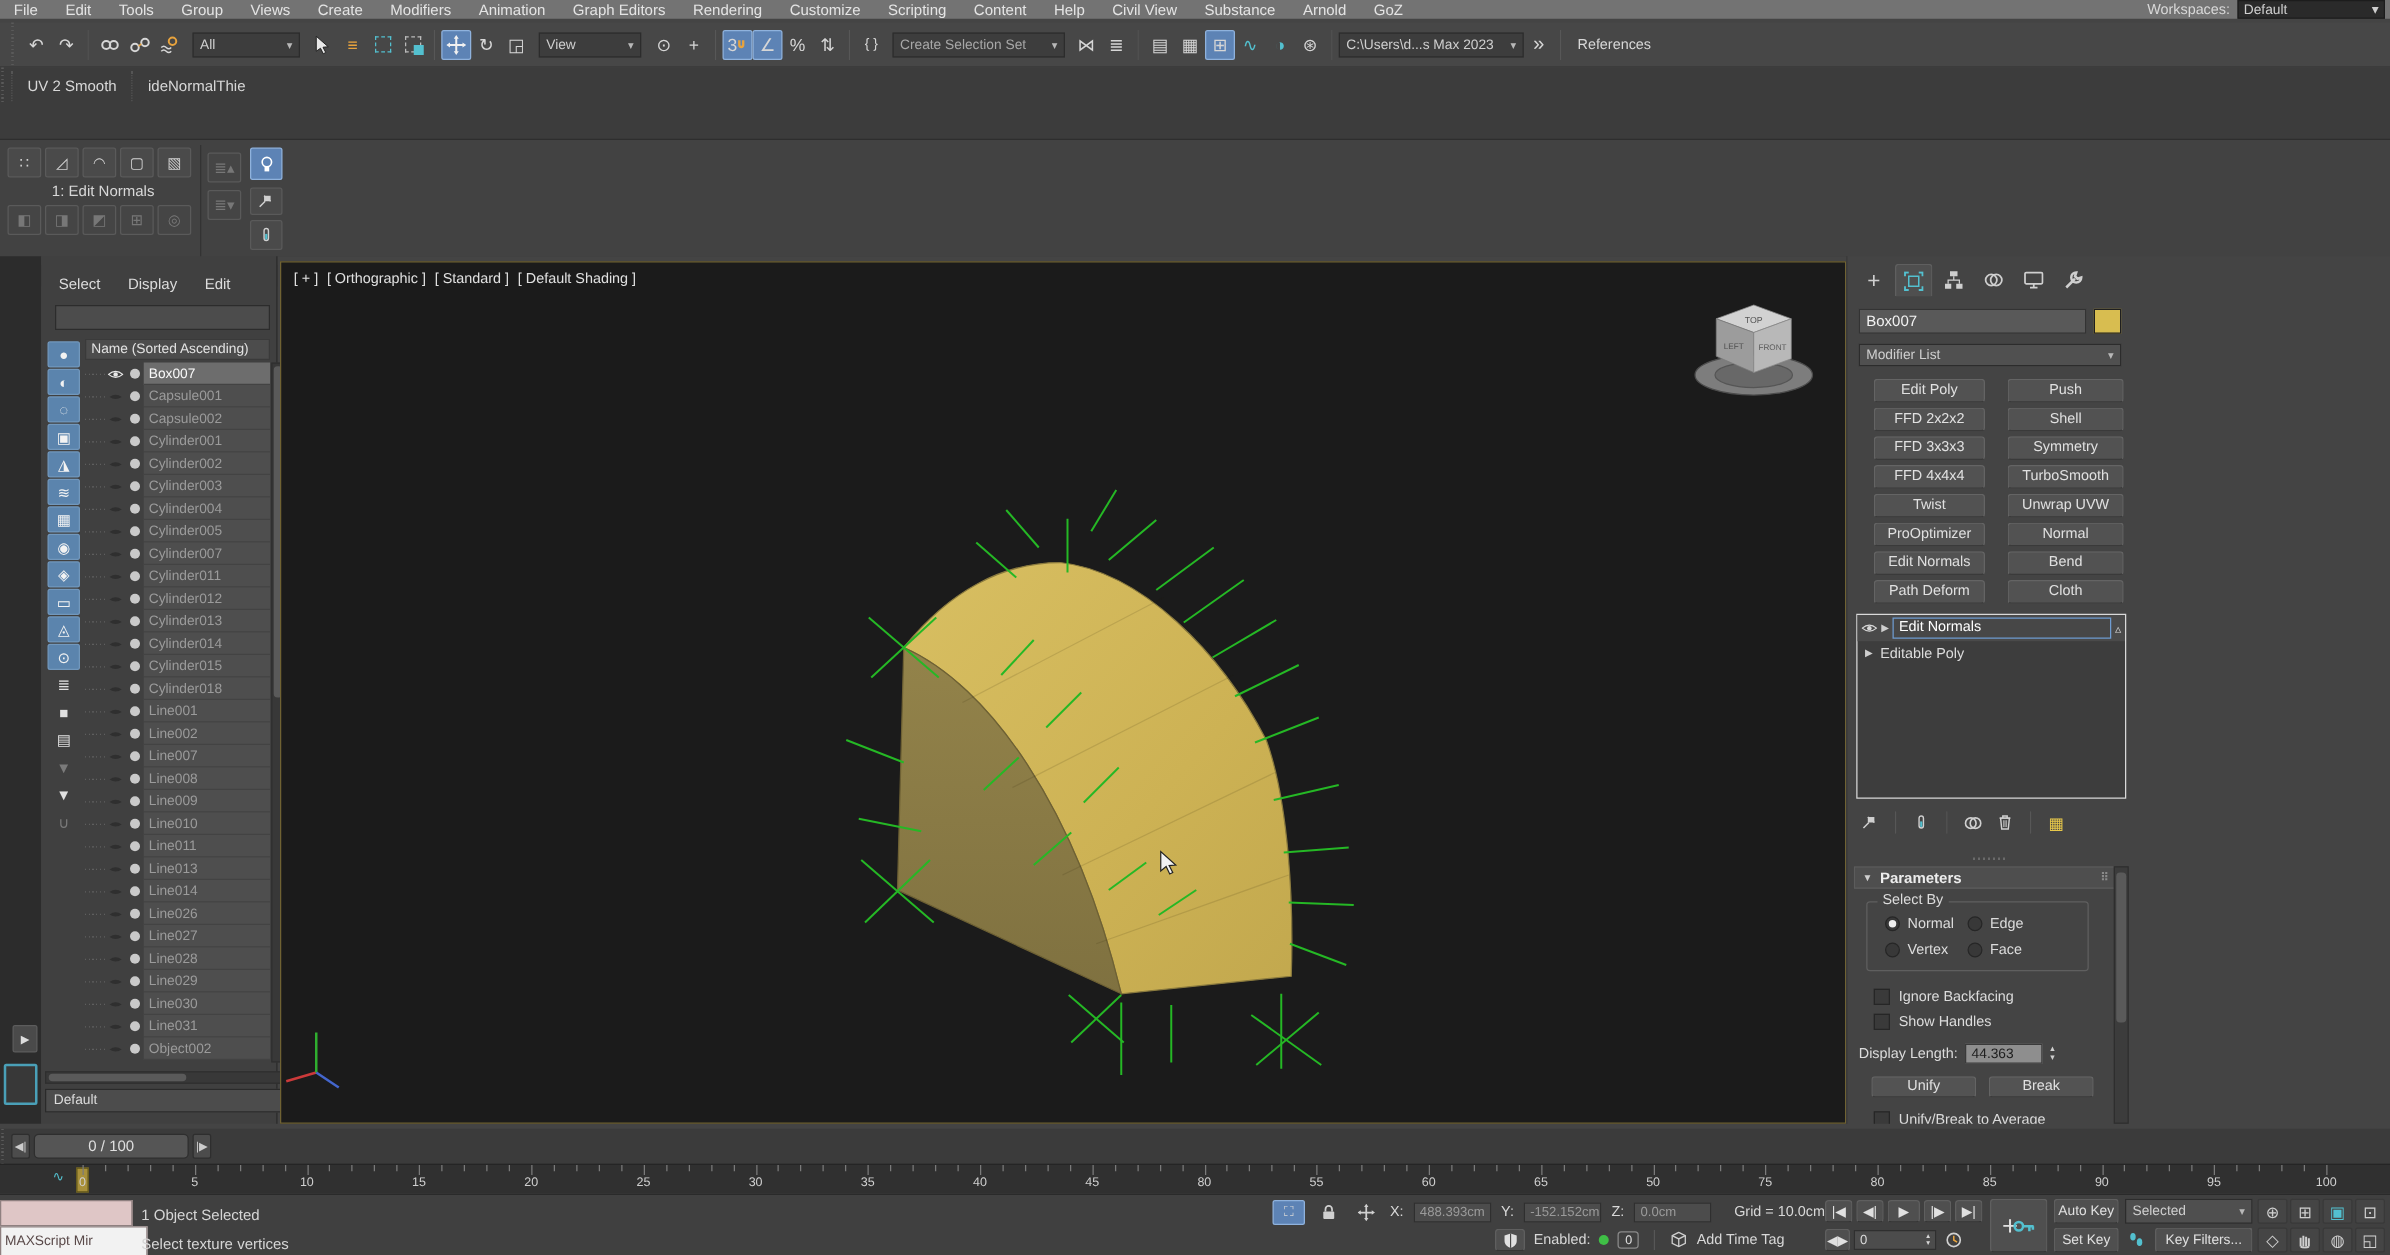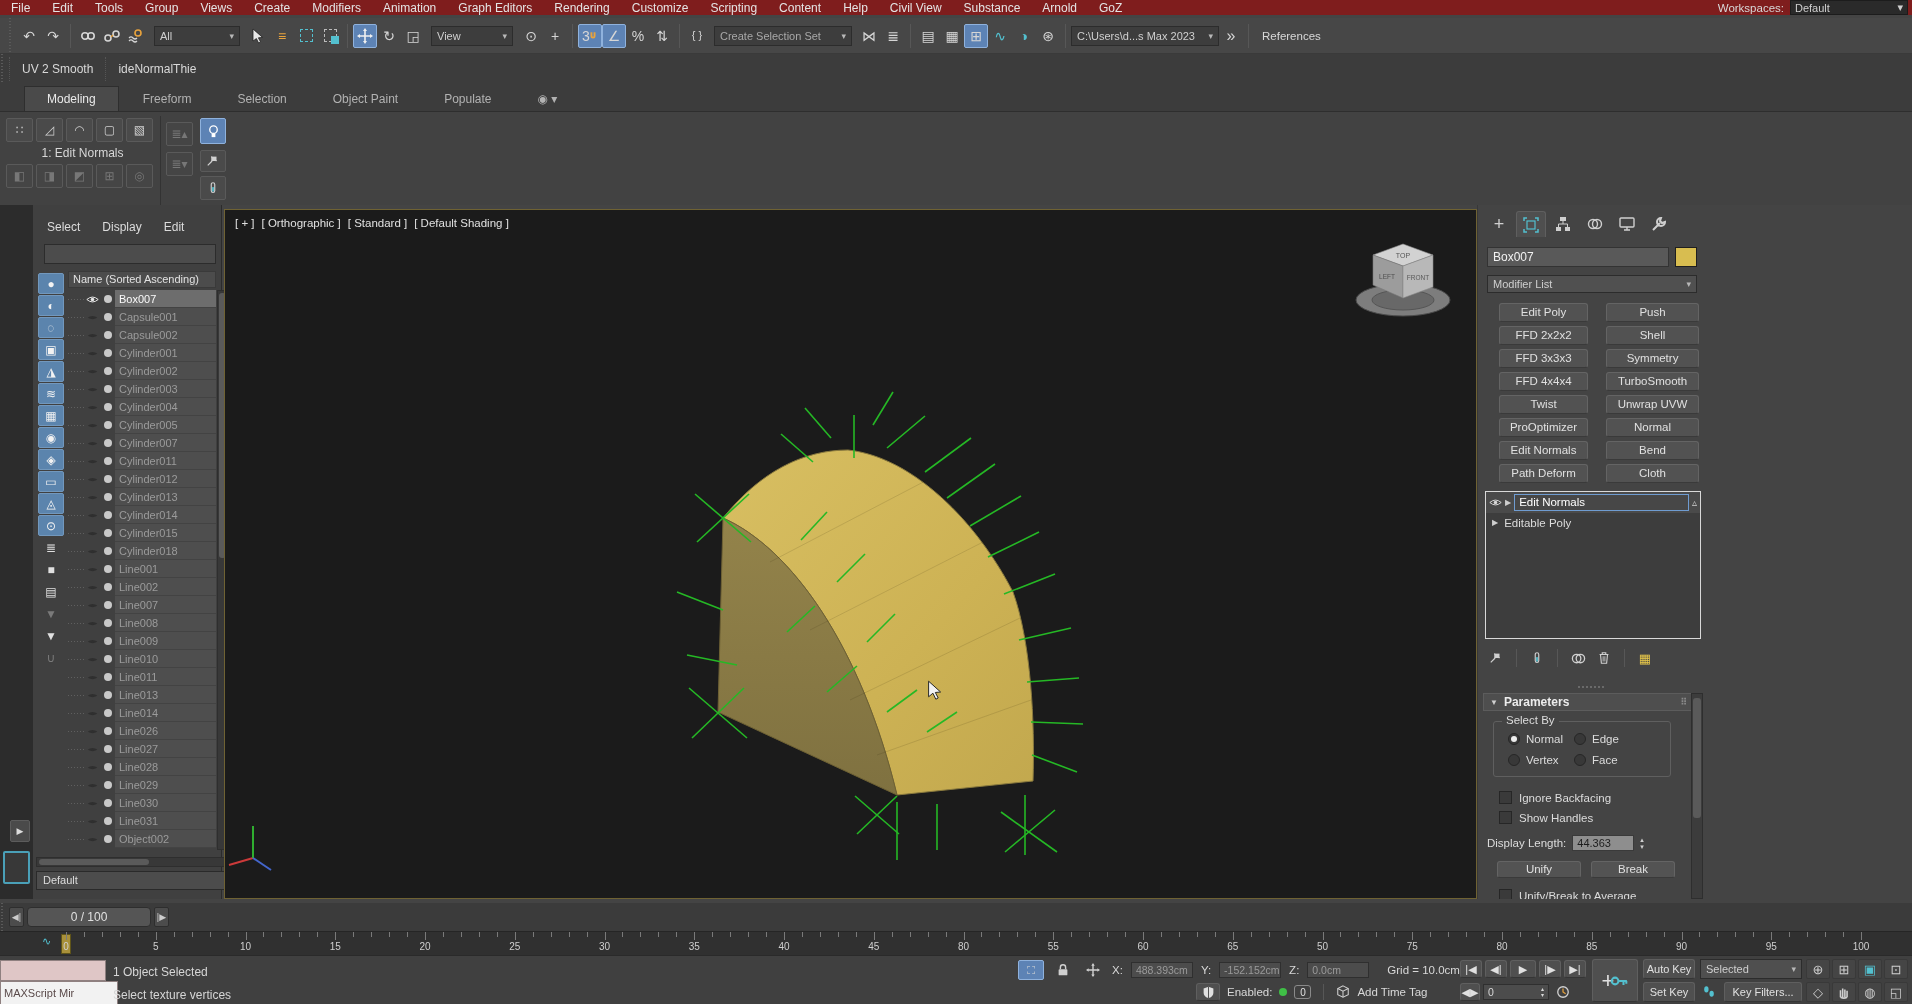--- a/index.html
+++ b/index.html
@@ -1,21 +1,21 @@
 <!DOCTYPE html>
 <html><head>
 <meta charset="utf-8">
 <style>
   * { margin:0; padding:0; box-sizing:border-box; }
   html,body { background:#222; }
   body { font-family:"Liberation Sans", sans-serif; }
   #app { position:relative; width:1912px; height:1004px; background:#444444; overflow:hidden; color:#d8d8d8; font-size:12px; }
 
   
-  #menubar { position:absolute; left:0; top:0; width:1912px; height:15px; background:#7f1d1d; display:flex; align-items:center; }
+  #menubar { position:absolute; left:0; top:0; width:1912px; height:15px; background:#737373; display:flex; align-items:center; }
   .menu-item { padding:1px 11px; color:#e4e4e4; font-size:12px; cursor:default; }
   #workspaces { margin-left:auto; display:flex; align-items:center; gap:6px; padding-right:4px; }
   #workspace-dd { width:118px; height:15px; background:#2a2a2a; border:1px solid #1c1c1c; color:#cfcfcf; font-size:11px; padding:0 4px; display:flex; align-items:center; justify-content:space-between; }
 
   
   #main-toolbar { position:absolute; left:0; top:18px; width:1912px; height:36px; background:#474747; border-bottom:1px solid #3a3a3a; display:flex; align-items:center; padding-left:8px; }
   .grip { width:5px; align-self:stretch; margin-right:4px; background-image:repeating-linear-gradient(to bottom,#5a5a5a 0 1px,transparent 1px 3px); background-size:2px 100%; background-repeat:repeat-y; background-position:1px 0; }
   .ico { min-width:24px; height:24px; display:flex; align-items:center; justify-content:center; color:#d6d6d6; font-size:14px; line-height:1; border:1px solid transparent; border-radius:2px; position:relative; }
   .ico.small-t { font-size:11px; }
   .ico.sel { background:#5d83b5; border-color:#8fb2dd; }
@@ -393,28 +393,20 @@
     <div class="slabel" style="margin-left:8px">References</div>
   </div>
 
   <div id="tabs-row">
     <div class="grip"></div>
     <div class="tb-tab">UV 2 Smooth</div>
     <div class="tb-tab">ideNormalThie</div>
   </div>
 
   <div id="ribbon">
-    <div id="ribbon-tabs">
-        <div class="rb-tab active">Modeling</div>
-        <div class="rb-tab">Freeform</div>
-        <div class="rb-tab">Selection</div>
-        <div class="rb-tab">Object Paint</div>
-        <div class="rb-tab">Populate</div>
-        <div class="rb-tab">◉ ▾</div>
-      </div>
     <div id="ribbon-body">
       <div style="position:absolute;left:6px;top:6px;display:flex;gap:3px" id="rb-row1">
           <div class="rb-btn">∷</div>
           <div class="rb-btn">◿</div>
           <div class="rb-btn">◠</div>
           <div class="rb-btn">▢</div>
           <div class="rb-btn">▧</div>
         </div>
       <div style="position:absolute;left:10px;top:34px;width:145px;text-align:center;color:#d8d8d8;font-size:12px">1: Edit Normals</div>
       <div style="position:absolute;left:6px;top:52px;display:flex;gap:3px" id="rb-row2">

